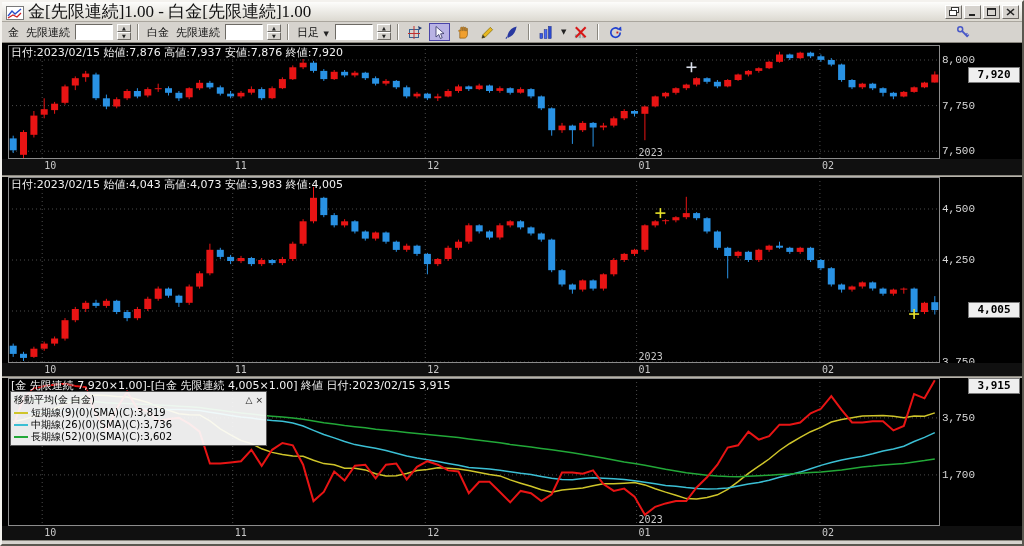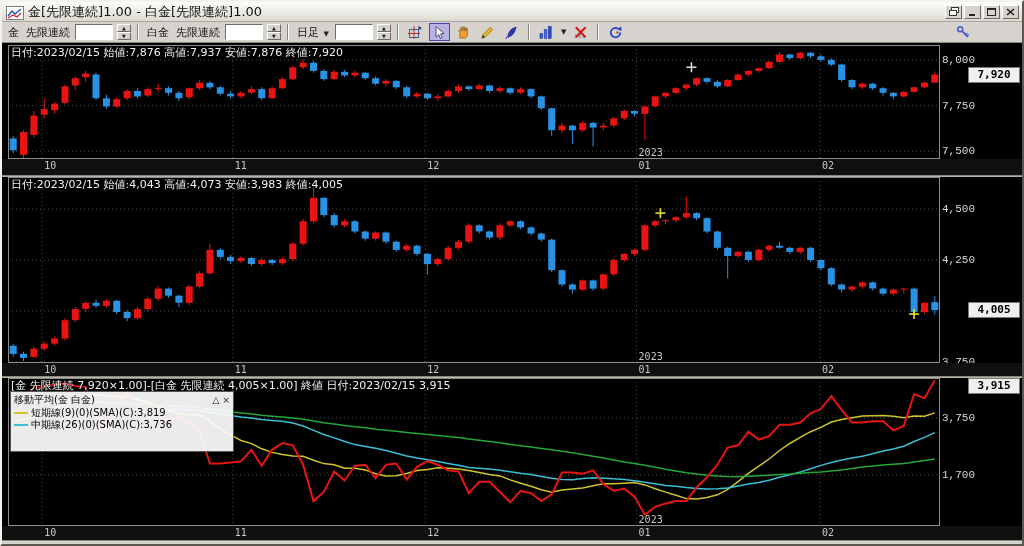--- a/index.html
+++ b/index.html
@@ -4,21 +4,21 @@
 <style>
   html,body{margin:0;padding:0;background:#9a9890;}
   *{box-sizing:border-box;}
   .window{width:1024px;height:546px;background:#000;border:2px solid;
     border-color:#f4f2ee #5a5850 #5a5850 #f4f2ee;display:flex;flex-direction:column;
     font-family:"DejaVu Sans","Liberation Sans",sans-serif;position:relative;}
   
   .titlebar{height:20px;background:linear-gradient(#fdfdfb,#dcd9d1);display:flex;align-items:center;
     padding:0 3px;flex:0 0 auto;border-bottom:1px solid #aaa69e;}
   .titlebar .appicon{width:18px;height:14px;margin:0 4px 0 1px;flex:0 0 auto;}
-  .titletext{font-size:13px;color:#111;white-space:nowrap;flex:1 1 auto;}
+  .titletext{font-size:17px;color:#111;white-space:nowrap;flex:1 1 auto;font-family:Liberation Serif, serif;}
   .winbtns{display:flex;gap:2px;align-items:center;}
   .winbtn{width:17px;height:14px;background:#d6d3ce;border:1px solid;border-color:#fff #6d6a65 #6d6a65 #fff;
     display:flex;align-items:center;justify-content:center;padding:0;}
   .winbtn svg{display:block}
   
   .toolbar{height:21px;background:#d6d3ce;display:flex;align-items:center;padding:0 4px;gap:3px;
     flex:0 0 auto;border-bottom:1px solid #8a877f;font-size:11px;color:#111;}
   .tlabel{margin:0 2px;white-space:nowrap;}
   .tinput{width:36px;height:16px;border:1px solid;border-color:#6d6a65 #fff #fff #6d6a65;background:#fff;
     font-size:10px;font-family:"DejaVu Sans",sans-serif;padding:0 18px;color:#000;}
@@ -40,22 +40,22 @@
   .ticklabel{position:absolute;left:2px;font-size:11px;color:#d6d6d6;font-family:Liberation Mono, monospace;white-space:nowrap;}
   .badge{position:absolute;right:0px;width:52px;height:16px;background:#efefef;border:1px solid #7a7a7a;
     color:#000;font-weight:bold;font-size:11px;font-family:"DejaVu Sans Mono",monospace;
     text-align:center;line-height:14px;}
   .phead{position:absolute;left:3px;top:0px;font-size:11px;color:#f2f2f2;white-space:nowrap;z-index:5;
     text-shadow:1px 1px 0 #000;}
   .strip{position:absolute;left:0;width:1020px;background:#101010;}
   .mlabel{position:absolute;top:1px;font-size:10px;color:#c8c8c8;font-family:"DejaVu Sans Mono",monospace;}
   .sep{position:absolute;left:0;width:1020px;height:2px;background:#b8b4ac;border-top:1px solid #8a877f;}
   
-  .legend{position:absolute;left:2px;top:13px;width:224px;background:rgba(253,253,253,0.93);
-    border:1px solid #555;z-index:6;padding:1px 3px 20px 3px;}
+  .legend{position:absolute;left:2px;top:13px;width:257px;background:rgba(253,253,253,0.93);
+    border:1px solid #555;z-index:6;padding:1px 3px 2px 3px;}
   .legtitle{display:flex;font-size:10px;color:#000;align-items:center;}
   .legtitle .t{flex:1 1 auto;}
   .legbtn{font-size:9px;color:#222;margin-left:3px;}
   .legrow{display:flex;align-items:center;font-size:10px;color:#000;height:12px;white-space:nowrap;}
   .swatch{width:14px;height:2px;margin-right:3px;flex:0 0 auto;}
   .bottomstrip{height:4px;background:#d6d3ce;flex:0 0 auto;border-top:1px solid #8a877f;}
 </style>
 </head>
 <body>
 
@@ -643,20 +643,24 @@
         </div>
         <div id="legendrows">
             <div class="legrow">
               <span class="swatch" style="background: rgb(207, 197, 42);"></span>
               <span>短期線(9)(0)(SMA)(C):3,819</span>
             </div>
             <div class="legrow">
               <span class="swatch" style="background: rgb(59, 191, 212);"></span>
               <span>中期線(26)(0)(SMA)(C):3,736</span>
             </div>
+            <div class="legrow">
+              <span class="swatch" style="background: rgb(34, 168, 56);"></span>
+              <span>長期線(52)(0)(SMA)(C):3,602</span>
+            </div>
           </div>
       </div>
     </div>
     <div class="axis" id="axis2" style="top:335px;height:148px;">
         <div class="ticklabel" style="top: 33.9076px;">3,750</div>
         <div class="ticklabel" style="top: 90.9183px;">1,700</div>
         <div class="ticklabel" style="top: 147.929px;">3,250</div>
         <div class="badge" style="top: 0px;">3,915</div>
       </div>
     <div class="strip" id="strip2" style="top:483px;height:15px;">

